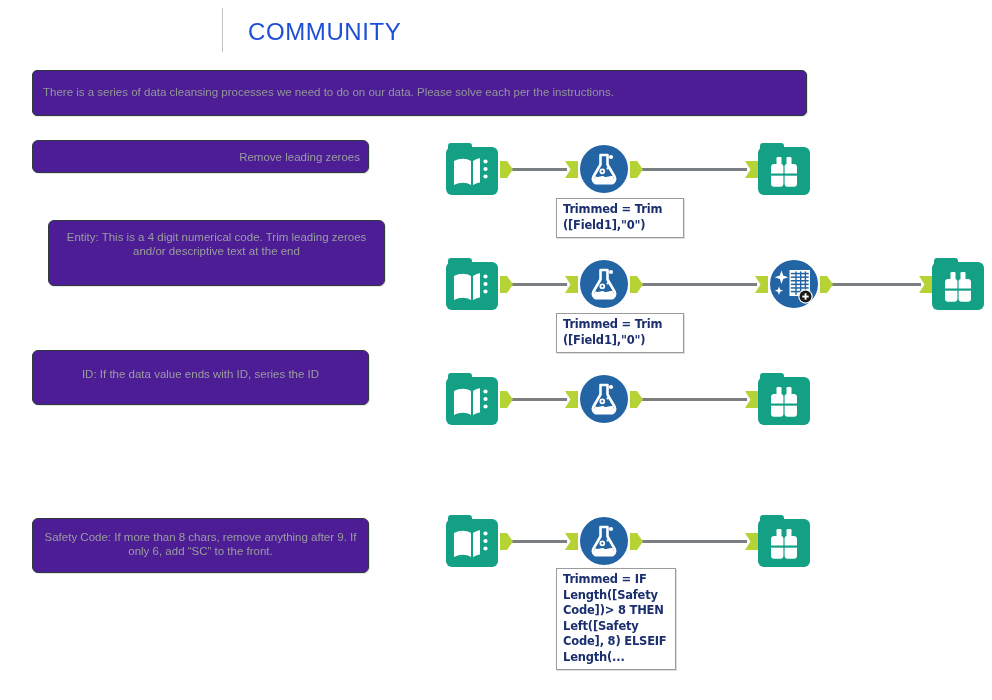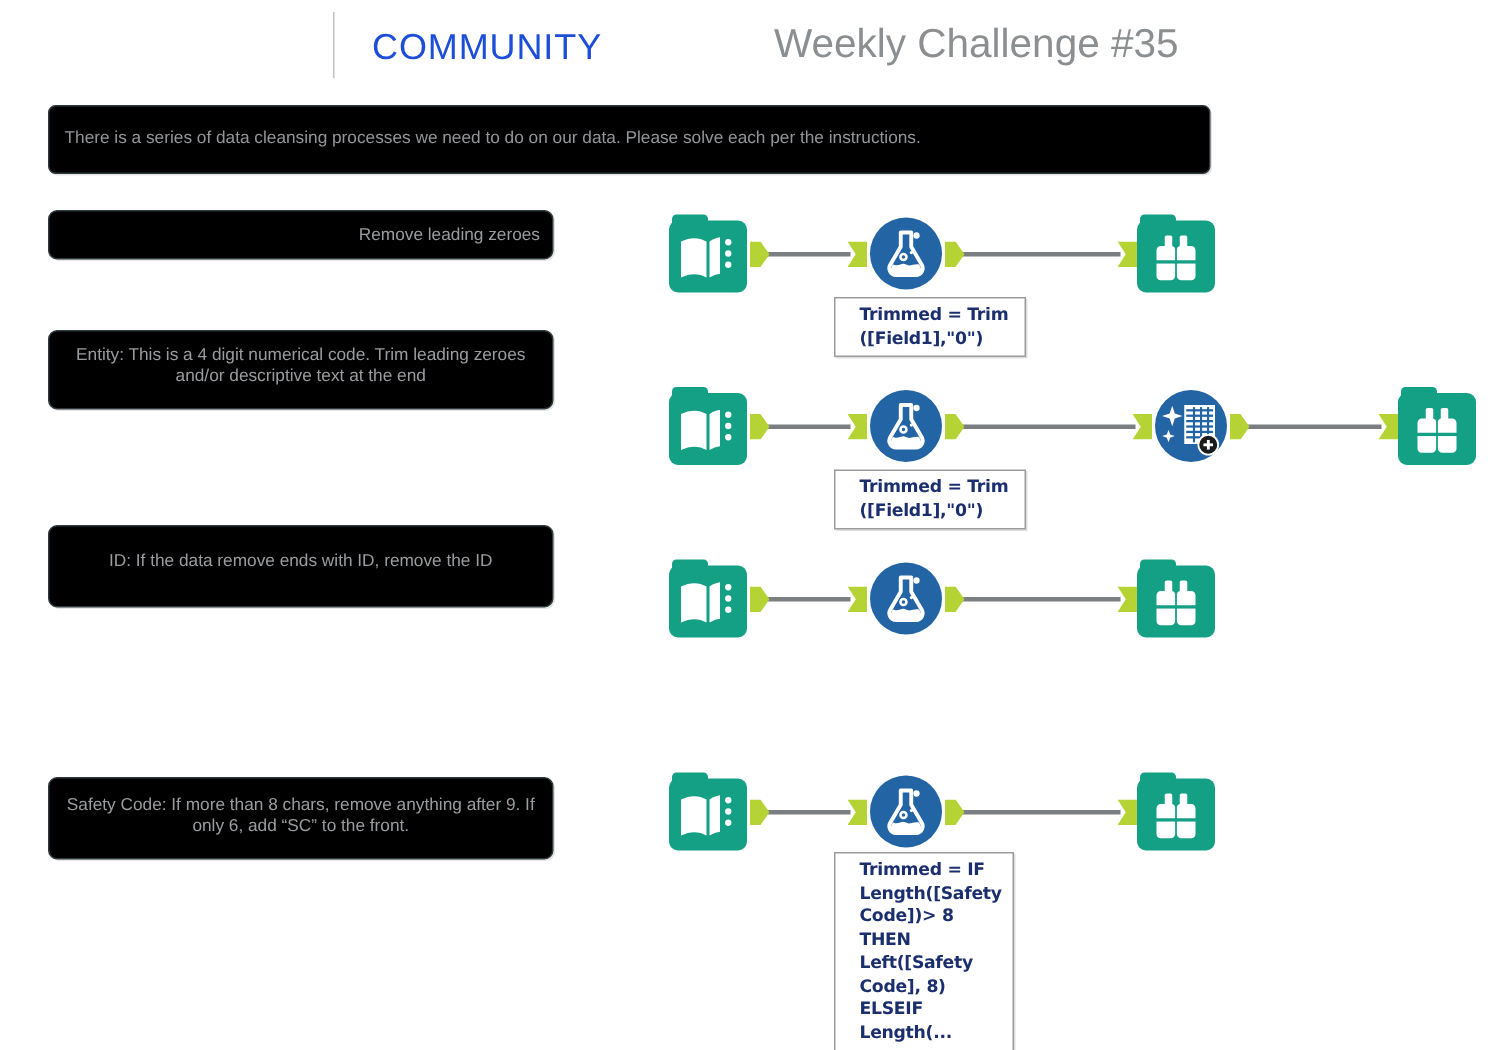--- a/index.html
+++ b/index.html
@@ -52,21 +52,21 @@
     font-size: 27px;
     color: #8b8f92;
     font-weight: 400;
     letter-spacing: 0px;
   }
 
   
   .rbox {
     position: absolute;
     box-sizing: border-box;
-    background: #000000;
+    background: #4c1d95;
     border: 1px solid #2f3a3f;
     border-radius: 5px;
     box-shadow: 1px 1px 0 rgba(0,0,0,0.10);
   }
   .instruction-box {
     left: 32px; top: 70px;
     width: 775px; height: 46px;
   }
   .instruction-text {
     position: absolute;
@@ -84,21 +84,21 @@
     position: absolute;
     left: 8px; right: 8px;
     text-align: center;
     font-size: 11.5px;
     color: #9a9d9f;
     line-height: 14px;
   }
 
   .lb1 { left: 32px; top: 140px; height: 33px; }
   .lb1 .label-text { top: 9px; text-align: right; }
-  .lb2 { left: 32px; top: 220px; height: 53px; }
+  .lb2 { left: 48px; top: 220px; height: 66px; }
   .lb2 .label-text { top: 9px; }
   .lb3 { left: 32px; top: 350px; height: 55px; }
   .lb3 .label-text { top: 16px; }
   .lb4 { left: 32px; top: 518px; height: 55px; }
   .lb4 .label-text { top: 11px; }
 
   
   .canvas { position: absolute; left: 0; top: 0; width: 992px; height: 700px; }
 
   .wf-row { position: absolute; left: 0; height: 60px; }
@@ -147,56 +147,55 @@
   }
   .anchor-out { left: 0; }
   .anchor-in  { right: 0; }
 
   
   .formula-box {
     position: absolute;
     box-sizing: border-box;
     background: #ffffff;
     border: 1px solid #9b9b9b;
-    padding: 3px 5px 4px 16px;
+    padding: 3px 5px 4px 6px;
     box-shadow: 1px 1px 0 rgba(0,0,0,0.13);
     font-family: "DejaVu Sans", sans-serif;
     font-size: 11.5px;
     font-weight: bold;
     line-height: 15.5px;
     color: #1b2f6e;
     white-space: pre-wrap;
     letter-spacing: -0.2px;
   }
   .fb1 { left: 556px; top: 198px; width: 128px; }
   .fb2 { left: 556px; top: 313px; width: 128px; }
   .fb3 { left: 556px; top: 428px; width: 106px; }
   .fb4 { left: 556px; top: 568px; width: 120px; }
 </style>
 </head>
 <body>
 
 <div class="header">
   <div class="brand-divider"></div>
   <div class="brand-community">COMMUNITY</div>
-  <div class="page-title">Weekly Challenge #35</div>
 </div>
 
 <div class="rbox instruction-box">
   <div class="instruction-text">There is a series of data cleansing processes we need to do on our data. Please solve each per the instructions.</div>
 </div>
 
 <div class="rbox label-box lb1">
   <div class="label-text">Remove leading zeroes</div>
 </div>
 <div class="rbox label-box lb2">
   <div class="label-text">Entity: This is a 4 digit numerical code. Trim leading zeroes and/or descriptive text at the end</div>
 </div>
 <div class="rbox label-box lb3">
-  <div class="label-text">ID: If the data remove ends with ID, remove the ID</div>
+  <div class="label-text">ID: If the data value ends with ID, series the ID</div>
 </div>
 <div class="rbox label-box lb4">
   <div class="label-text">Safety Code: If more than 8 chars, remove anything after 9. If only 6, add “SC” to the front.</div>
 </div>
 
 <div class="canvas">
 
   <svg width="0" height="0" style="position:absolute" aria-hidden="true">
     <defs>
 

